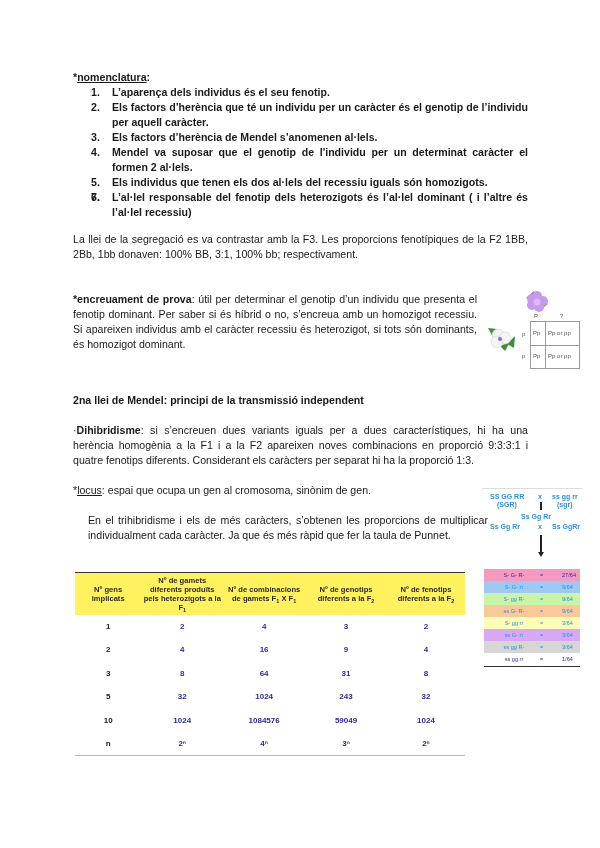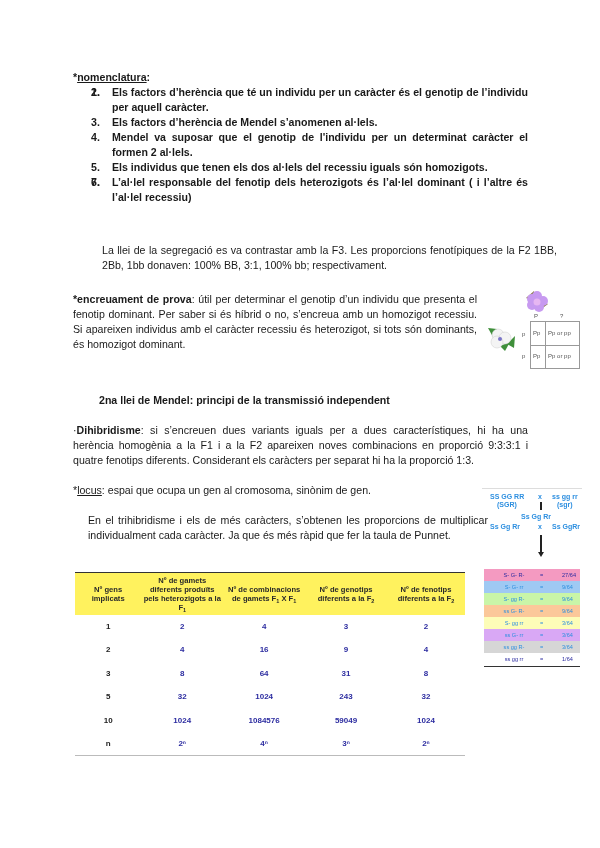--- a/index.html
+++ b/index.html
@@ -8,23 +8,23 @@
   .abs { position: absolute; }
   p.j { text-align: justify; }
   .u { text-decoration: underline; }
   b { font-weight: bold; }
 
   #nomen { left: 73px; top: 70px; width: 455px; font-weight: bold; }
   #nomen ol { list-style: none; margin-top: 0px; }
   #nomen li { position: relative; padding-left: 39px; text-align: justify; }
   #nomen li .num { position: absolute; left: 18px; top: 0; }
 
-  #seg { left: 73px; top: 243px; width: 455px; margin-left: 29px; }
+  #seg { left: 73px; top: 232px; width: 455px; }
   #prova { left: 73px; top: 292px; width: 404px; }
-  #h2 { left: 73px; top: 393px; width: 455px; font-weight: bold; margin-left: 26px; }
+  #h2 { left: 73px; top: 393px; width: 455px; font-weight: bold; }
   #dihib { left: 73px; top: 423px; width: 455px; }
   #locus { left: 73px; top: 483px; width: 455px; }
   #trihib { left: 88px; top: 513px; width: 400px; }
 
   
   #punnett { left: 482px; top: 288px; width: 100px; height: 85px; }
   .flower-top { position: absolute; left: 42px; top: 2px; width: 26px; height: 22px; }
   .flower-left { position: absolute; left: 6px; top: 38px; width: 28px; height: 26px; }
   .pgrid { position: absolute; left: 48px; top: 33px; width: 50px; height: 48px; border-collapse: collapse; font-size: 6px; line-height: 7px; color: #555; }
   .pgrid td { border: 1px solid #999; padding: 1px 2px; vertical-align: middle; }
@@ -50,21 +50,21 @@
   #tbl tbody td.first { color: #222; }
   #tbl tbody tr:last-child td { border-bottom: 1.5px solid #bbb; }
   sub { font-size: 5.5px; vertical-align: -2px; line-height: 0; }
 </style>
 </head>
 <body>
 
 <div id="nomen" class="abs">
   <div><span>*</span><span class="u">nomenclatura</span><span>:</span></div>
   <ol>
-    <li><span class="num">1.</span></li>
+    <li><span class="num">1.</span><span>L’aparença dels individus és el seu fenotip.</span></li>
     <li><span class="num">2.</span><span>Els factors d’herència que té un individu per un caràcter és el genotip de l’individu per aquell caràcter.</span></li>
     <li><span class="num">3.</span><span>Els factors d’herència de Mendel s’anomenen al·lels.</span></li>
     <li><span class="num">4.</span><span>Mendel va suposar que el genotip de l'individu per un determinat caràcter el formen 2 al·lels.</span></li>
     <li><span class="num">5.</span><span>Els individus que tenen els dos al·lels del recessiu iguals són homozigots.</span></li>
     <li><span class="num">6.</span></li>
     <li><span class="num">7.</span><span>L’al·lel responsable del fenotip dels heterozigots és l’al·lel dominant ( i l’altre és l’al·lel recessiu)</span></li>
   </ol>
 </div>
 
 <p id="seg" class="abs j">La llei de la segregació es va contrastar amb la F3. Les proporcions fenotípiques de la F2 1BB, 2Bb, 1bb donaven: 100% BB, 3:1, 100% bb; respectivament.</p>

